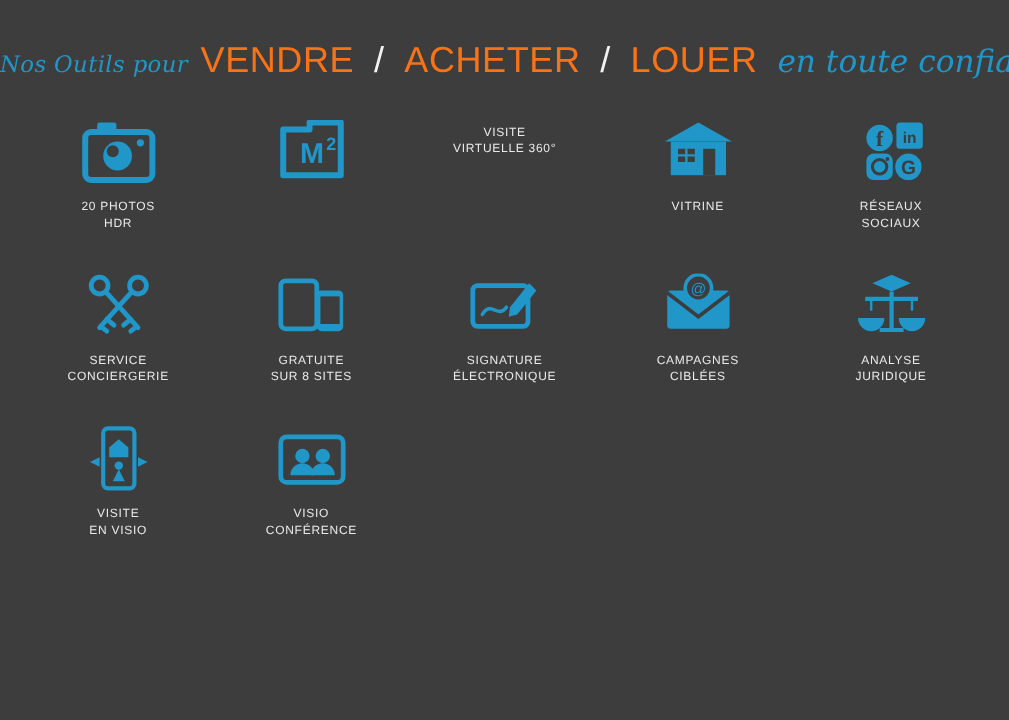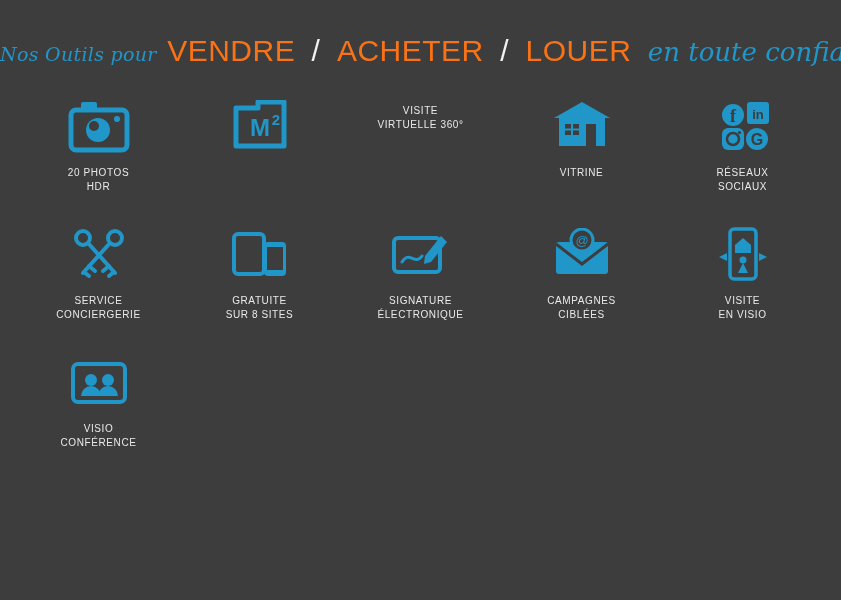--- a/index.html
+++ b/index.html
@@ -232,20 +232,38 @@
           <text x="32" y="17" text-anchor="middle" font-family="Liberation Sans, sans-serif" font-size="13" fill="#2196c8">@</text>
         </svg>
       </div>
       <div class="caption">
         <span>CAMPAGNES</span>
         <span class="l2">CIBLÉES</span>
       </div>
     </div>
 
 
+    <div class="cell">
+      <div class="icon-wrap">
+        <svg width="64" height="56" viewBox="0 0 64 56">
+          <path d="M32 2 L48 9 L32 16 L16 9 Z" class="blue"></path>
+          <line x1="32" y1="16" x2="32" y2="48" stroke="#2196c8" stroke-width="3.5"></line>
+          <line x1="10" y1="22" x2="54" y2="22" stroke="#2196c8" stroke-width="3.5"></line>
+          <line x1="22" y1="48" x2="42" y2="48" stroke="#2196c8" stroke-width="3.5"></line>
+          <path d="M4 38 A11 11 0 0 0 26 38 Z" class="blue"></path>
+          <path d="M38 38 A11 11 0 0 0 60 38 Z" class="blue"></path>
+          <line x1="15" y1="22" x2="15" y2="32" stroke="#2196c8" stroke-width="2"></line>
+          <line x1="49" y1="22" x2="49" y2="32" stroke="#2196c8" stroke-width="2"></line>
+        </svg>
+      </div>
+      <div class="caption">
+        <span>ANALYSE</span>
+        <span class="l2">JURIDIQUE</span>
+      </div>
+    </div>
 
     <div class="cell">
       <div class="icon-wrap">
         <svg width="64" height="56" viewBox="0 0 64 56">
           <rect x="19" y="2" width="26" height="50" rx="4" class="stroke-blue" stroke-width="3.5"></rect>
           <path d="M24 18 L32 11 L40 18 V26 H24 Z" class="blue"></path>
           <circle cx="32" cy="33" r="3.5" class="blue"></circle>
           <path d="M27 46 L32 36 L37 46 Z" class="blue"></path>
           <path d="M8 30 L16 26 L16 34 Z" class="blue"></path>
           <path d="M56 30 L48 26 L48 34 Z" class="blue"></path>

